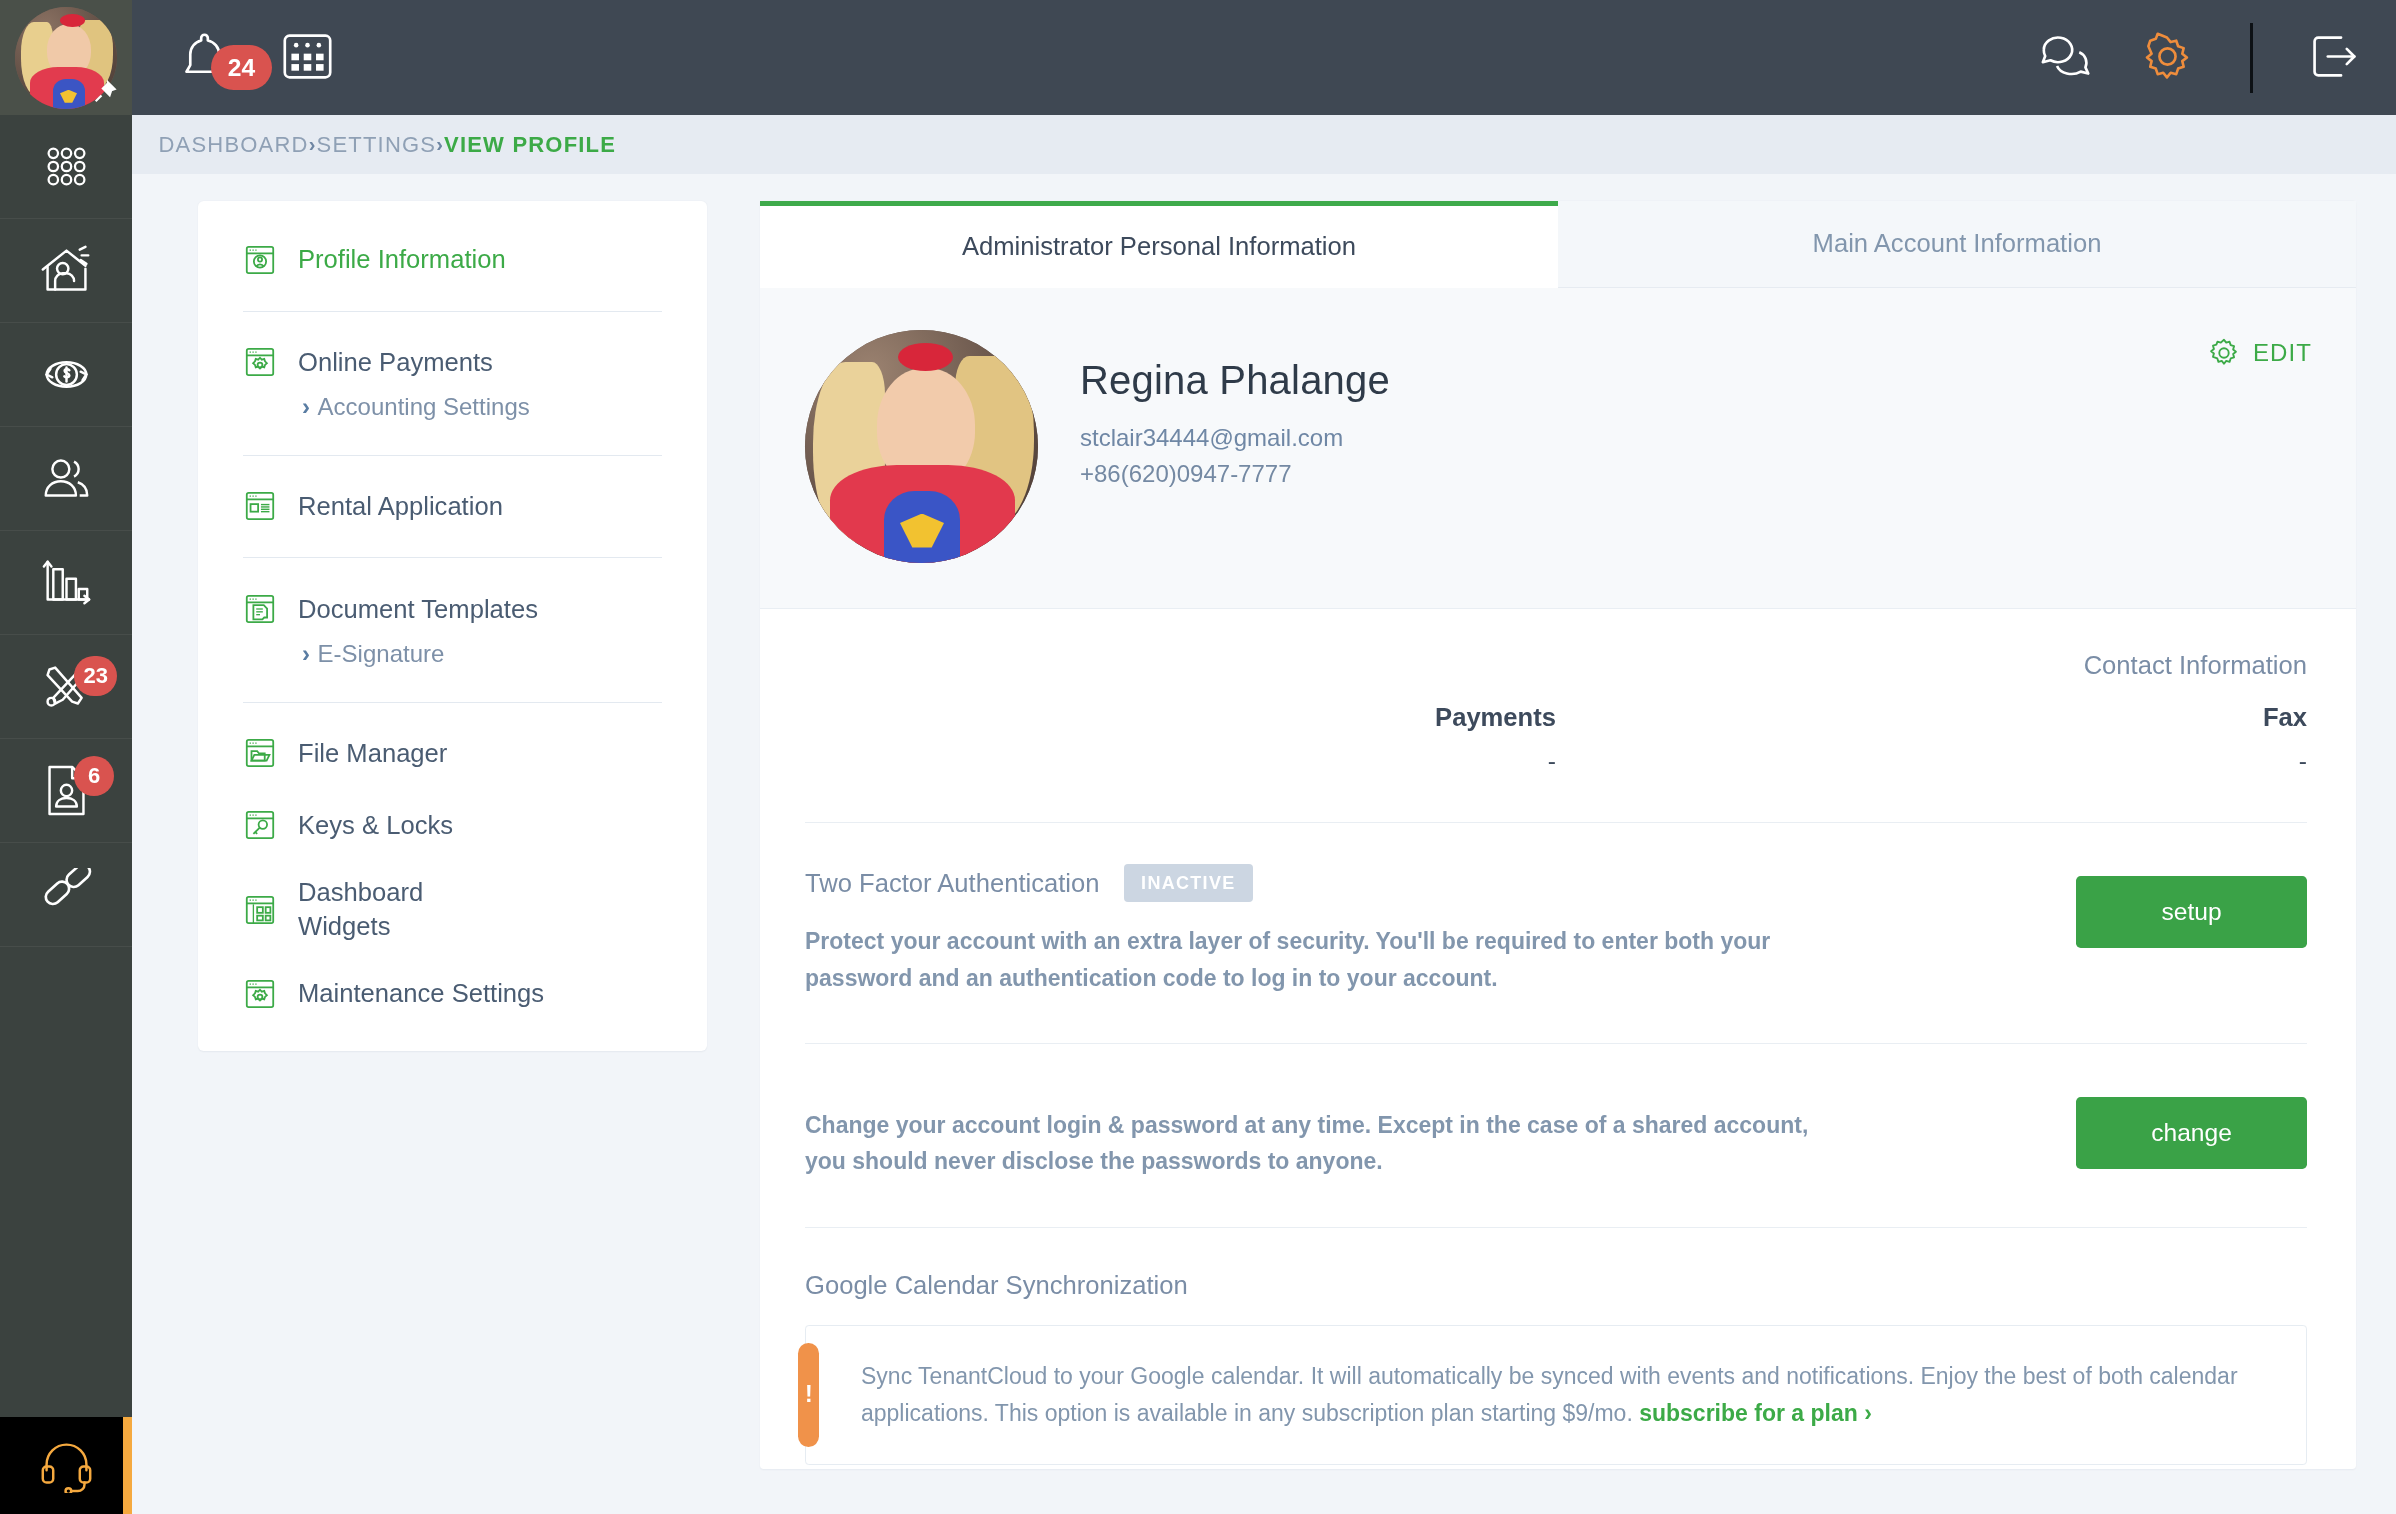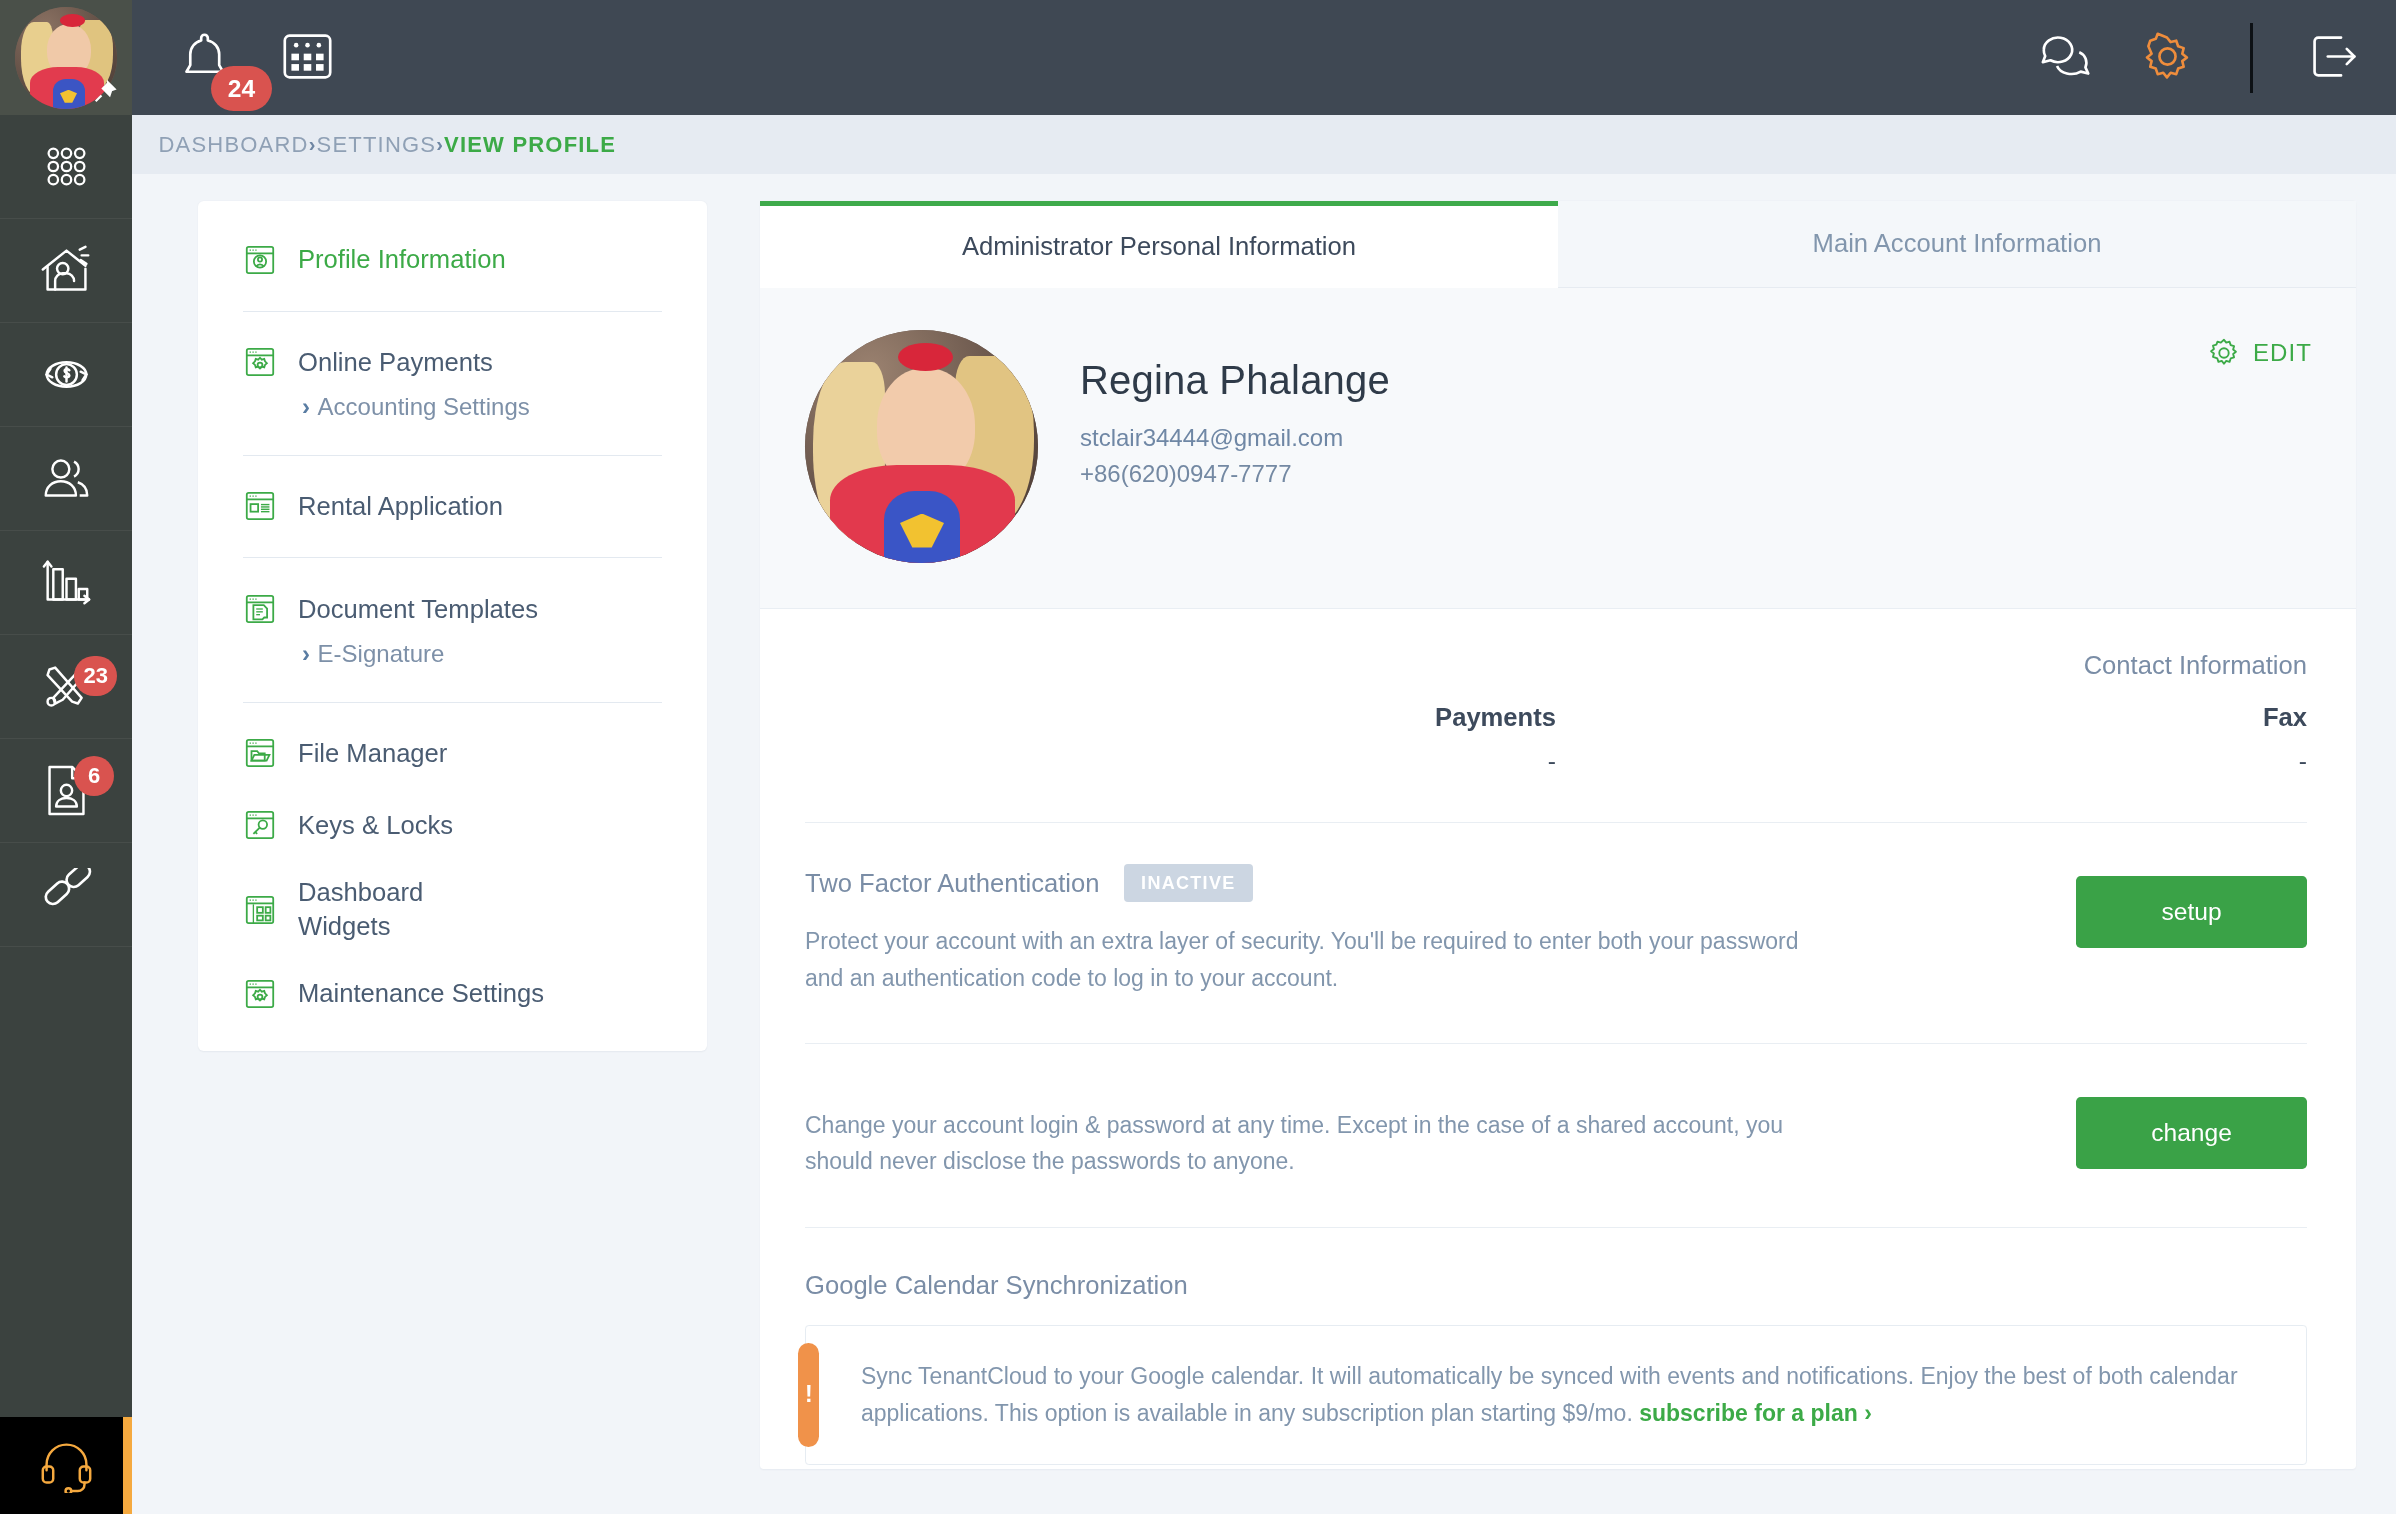--- a/index.html
+++ b/index.html
@@ -88,21 +88,21 @@
   
   .topbar {
     height: 115px; background: #3f4853;
     display: flex; align-items: center;
     padding: 0 36px 0 45px;
     flex: 0 0 115px;
   }
   .topbar-left { display: flex; align-items: center; gap: 49px; }
   .bell-wrap { position: relative; display: flex; align-items: center; }
   .bell-badge {
-    position: absolute; left: 34px; top: 37px;
+    position: absolute; left: 34px; top: 16px;
     background: #d9534f; color: #fff;
     font-size: 24.6px; font-weight: 600;
     border-radius: 23px; height: 45px; min-width: 61px;
     display: flex; align-items: center; justify-content: center;
     padding: 0 9.5px;
   }
   .topbar-spacer { flex: 1; }
   .topbar-right { display: flex; align-items: center; gap: 45px; }
   .vdiv { width: 2.8px; height: 70px; background: #0d1115; margin: 0 9.5px; }
 
@@ -219,20 +219,21 @@
   .cg-col { flex: 0 0 50%; }
   .cg-label { font-size: 25.6px; color: #3d4a5c; font-weight: 700; }
   .cg-val { font-size: 24.6px; color: #3d4a5c; margin-top: 15px; }
   .hr { height: 0.9px; background: #e9eef3; margin: 47px 0 0 0; }
 
   .block { display: flex; align-items: flex-start; padding-top: 42px; }
   .block-text { flex: 1; padding-right: 38px; }
   .block-desc {
     font-size: 23px; color: #8296ad; line-height: 1.58; margin-top: 21px;
     max-width: 1013px;
+    font-weight: bold;
   }
   .btn-green {
     background: #3aa247; color: #fff; border: none; border-radius: 4.7px;
     width: 231px; height: 72px; font-size: 24.6px;
     font-family: "Liberation Sans", sans-serif; cursor: pointer;
     flex: 0 0 231px; margin-top: 11.4px;
   }
 
   .gcal { padding-top: 44px; }
   .notice {

